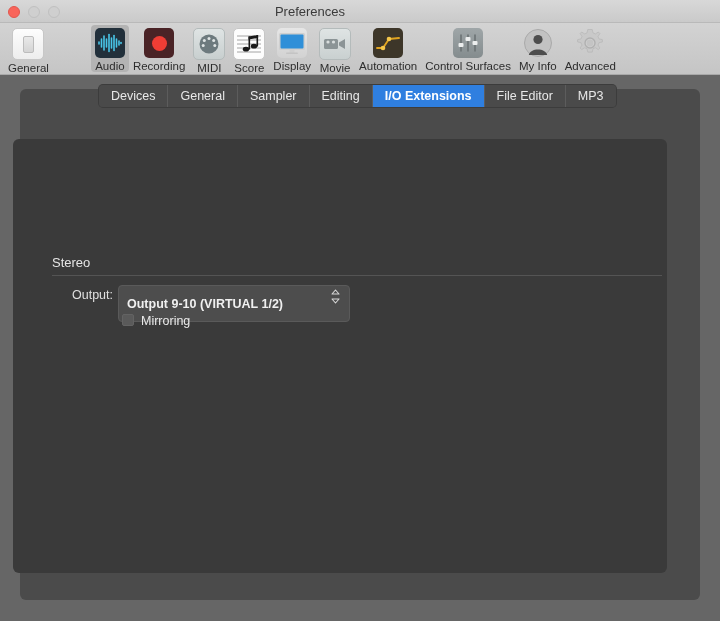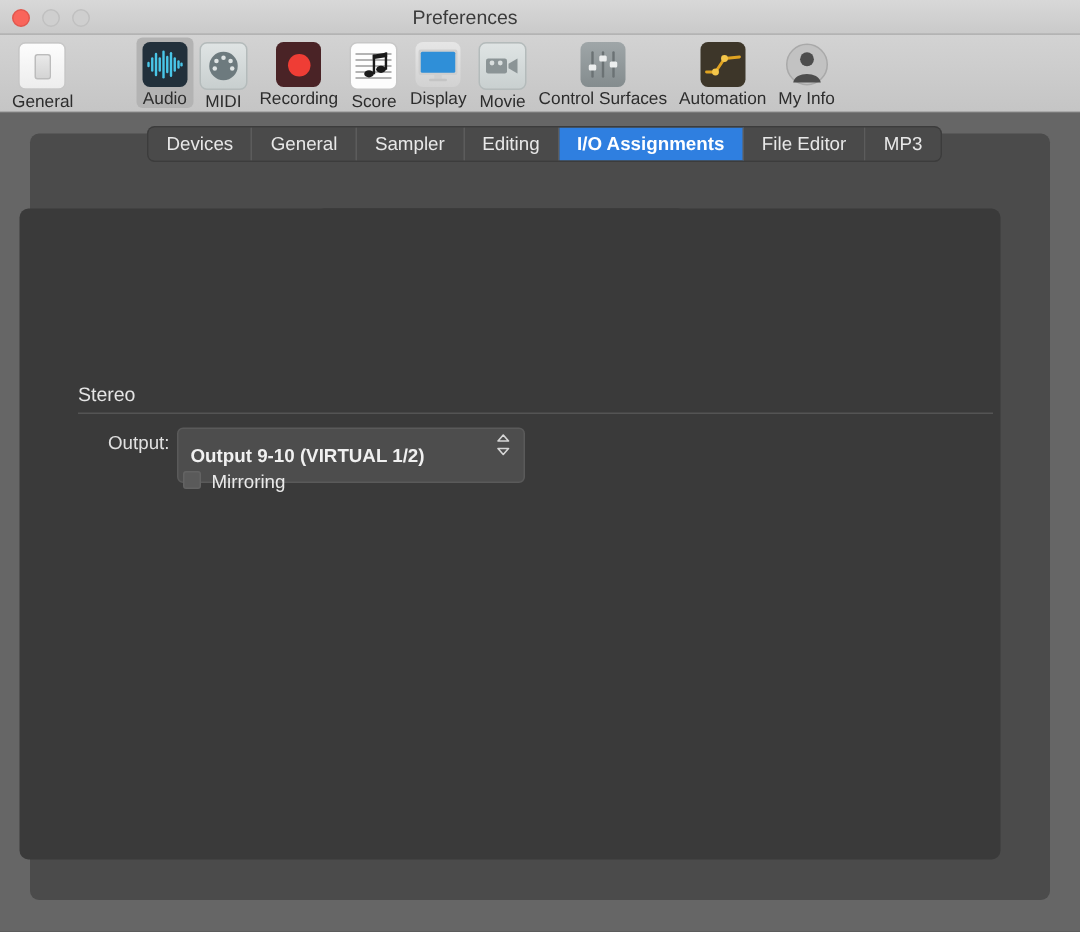--- a/index.html
+++ b/index.html
@@ -322,38 +322,38 @@
             <line x1="19.5" y1="6" x2="19.5" y2="14"></line>
             <line x1="22" y1="8" x2="22" y2="12"></line>
             <line x1="24" y1="9.5" x2="24" y2="10.5"></line>
           </g>
         </svg>
       </div>
       <div class="tb-label">Audio</div>
     </div>
 
     <div class="tb-item">
+      <div class="tb-icon ic-recording">
+        <div class="dot"></div>
+      </div>
+      <div class="tb-label">Recording</div>
+    </div>
+
+    <div class="tb-item">
       <div class="tb-icon ic-midi">
         <svg width="22" height="22" viewBox="0 0 22 22">
           <circle cx="11" cy="11" r="9.5" fill="#6d7a7e"></circle>
           <circle cx="11" cy="5.5" r="1.5" fill="#dfe4e4"></circle>
           <circle cx="6.3" cy="7.6" r="1.5" fill="#dfe4e4"></circle>
           <circle cx="15.7" cy="7.6" r="1.5" fill="#dfe4e4"></circle>
           <circle cx="5.2" cy="12.6" r="1.5" fill="#dfe4e4"></circle>
           <circle cx="16.8" cy="12.6" r="1.5" fill="#dfe4e4"></circle>
         </svg>
       </div>
       <div class="tb-label">MIDI</div>
-    </div>
-
-    <div class="tb-item">
-      <div class="tb-icon ic-recording">
-        <div class="dot"></div>
-      </div>
-      <div class="tb-label">Recording</div>
     </div>
 
     <div class="tb-item">
       <div class="tb-icon ic-score">
         <svg width="26" height="24" viewBox="0 0 26 24">
           <g stroke="#9a9a9a" stroke-width="0.9">
             <line x1="1" y1="4" x2="25" y2="4"></line>
             <line x1="1" y1="8" x2="25" y2="8"></line>
             <line x1="1" y1="12" x2="25" y2="12"></line>
             <line x1="1" y1="16" x2="25" y2="16"></line>
@@ -389,70 +389,82 @@
           <rect x="1" y="4" width="14" height="10" rx="1.5" fill="#8b9496"></rect>
           <path d="M16 7.5 L22 4 L22 14 L16 10.5 Z" fill="#8b9496"></path>
           <circle cx="5" cy="7" r="1.6" fill="#d9dede"></circle>
           <circle cx="10.5" cy="7" r="1.6" fill="#d9dede"></circle>
         </svg>
       </div>
       <div class="tb-label">Movie</div>
     </div>
 
     <div class="tb-item">
+      <div class="tb-icon ic-automation">
+        <svg width="26" height="20" viewBox="0 0 26 20">
+          <polyline points="2,15 8,15 14,6 24,5" fill="none" stroke="#e0a321" stroke-width="1.9" stroke-linecap="round" stroke-linejoin="round"></polyline>
+          <circle cx="8" cy="15" r="2.3" fill="#f4c64a"></circle>
+          <circle cx="14" cy="6" r="2.3" fill="#f4c64a"></circle>
+        </svg>
+      </div>
+      <div class="tb-label">Automation</div>
+    </div>
+
+    <div class="tb-item">
       <div class="tb-icon ic-ctrl">
         <svg width="24" height="22" viewBox="0 0 24 22">
           <g stroke="#6b7274" stroke-width="1.6" stroke-linecap="round">
             <line x1="5" y1="3" x2="5" y2="19"></line>
             <line x1="12" y1="3" x2="12" y2="19"></line>
             <line x1="19" y1="3" x2="19" y2="19"></line>
           </g>
           <rect x="2.5" y="11" width="5" height="4" rx="1" fill="#eceeee"></rect>
           <rect x="9.5" y="5" width="5" height="4" rx="1" fill="#eceeee"></rect>
           <rect x="16.5" y="9" width="5" height="4" rx="1" fill="#eceeee"></rect>
         </svg>
       </div>
       <div class="tb-label">Control Surfaces</div>
     </div>
 
     <div class="tb-item">
-      <div class="tb-icon ic-automation">
-        <svg width="26" height="20" viewBox="0 0 26 20">
-          <polyline points="2,15 8,15 14,6 24,5" fill="none" stroke="#e0a321" stroke-width="1.9" stroke-linecap="round" stroke-linejoin="round"></polyline>
-          <circle cx="8" cy="15" r="2.3" fill="#f4c64a"></circle>
-          <circle cx="14" cy="6" r="2.3" fill="#f4c64a"></circle>
-        </svg>
-      </div>
-      <div class="tb-label">Automation</div>
-    </div>
-
-    <div class="tb-item">
       <div class="tb-icon ic-myinfo">
         <svg width="30" height="30" viewBox="0 0 30 30">
           <circle cx="15" cy="15" r="13.5" fill="#c2c2c2" stroke="#a9a9a9" stroke-width="1"></circle>
           <circle cx="15" cy="11.5" r="4.6" fill="#4d4d4d"></circle>
           <path d="M5.8 27 C7 19.5 22.8 19.5 24.2 27 Z" fill="#4d4d4d"></path>
         </svg>
       </div>
       <div class="tb-label">My Info</div>
     </div>
 
+    <div class="tb-item">
+      <div class="tb-icon ic-advanced">
+        <svg width="30" height="30" viewBox="0 0 30 30">
+          <g fill="#c9c9c9" stroke="#b6b6b6" stroke-width="0.7">
+            <path d="M15 1.5 l2.2 0 0.8 3.4 2.4 1 2.9-1.9 1.6 1.6 -1.9 2.9 1 2.4 3.4 0.8 0 2.2 -3.4 0.8 -1 2.4 1.9 2.9 -1.6 1.6 -2.9-1.9 -2.4 1 -0.8 3.4 -2.2 0 -2.2 0 -0.8-3.4 -2.4-1 -2.9 1.9 -1.6-1.6 1.9-2.9 -1-2.4 -3.4-0.8 0-2.2 3.4-0.8 1-2.4 -1.9-2.9 1.6-1.6 2.9 1.9 2.4-1 0.8-3.4 z"></path>
+          </g>
+          <circle cx="15" cy="15" r="5" fill="#cfcfcf" stroke="#b0b0b0" stroke-width="1.4"></circle>
+          <circle cx="15" cy="15" r="3.4" fill="#c4c4c4"></circle>
+        </svg>
+      </div>
+      <div class="tb-label">Advanced</div>
+    </div>
 
   </div>
 
   <div class="content">
 
     <div class="panel"></div>
 
     <div class="tabstrip">
       <div class="tab">Devices</div>
       <div class="tab">General</div>
       <div class="tab">Sampler</div>
       <div class="tab">Editing</div>
-      <div class="tab active">I/O Assignments</div>
+      <div class="tab active">I/O Extensions</div>
       <div class="tab">File Editor</div>
       <div class="tab">MP3</div>
     </div>
 
     <div class="segmented">
       <div class="seg active">Output</div>
       <div class="seg">Bounce Extensions</div>
       <div class="seg">Input</div>
     </div>
 

